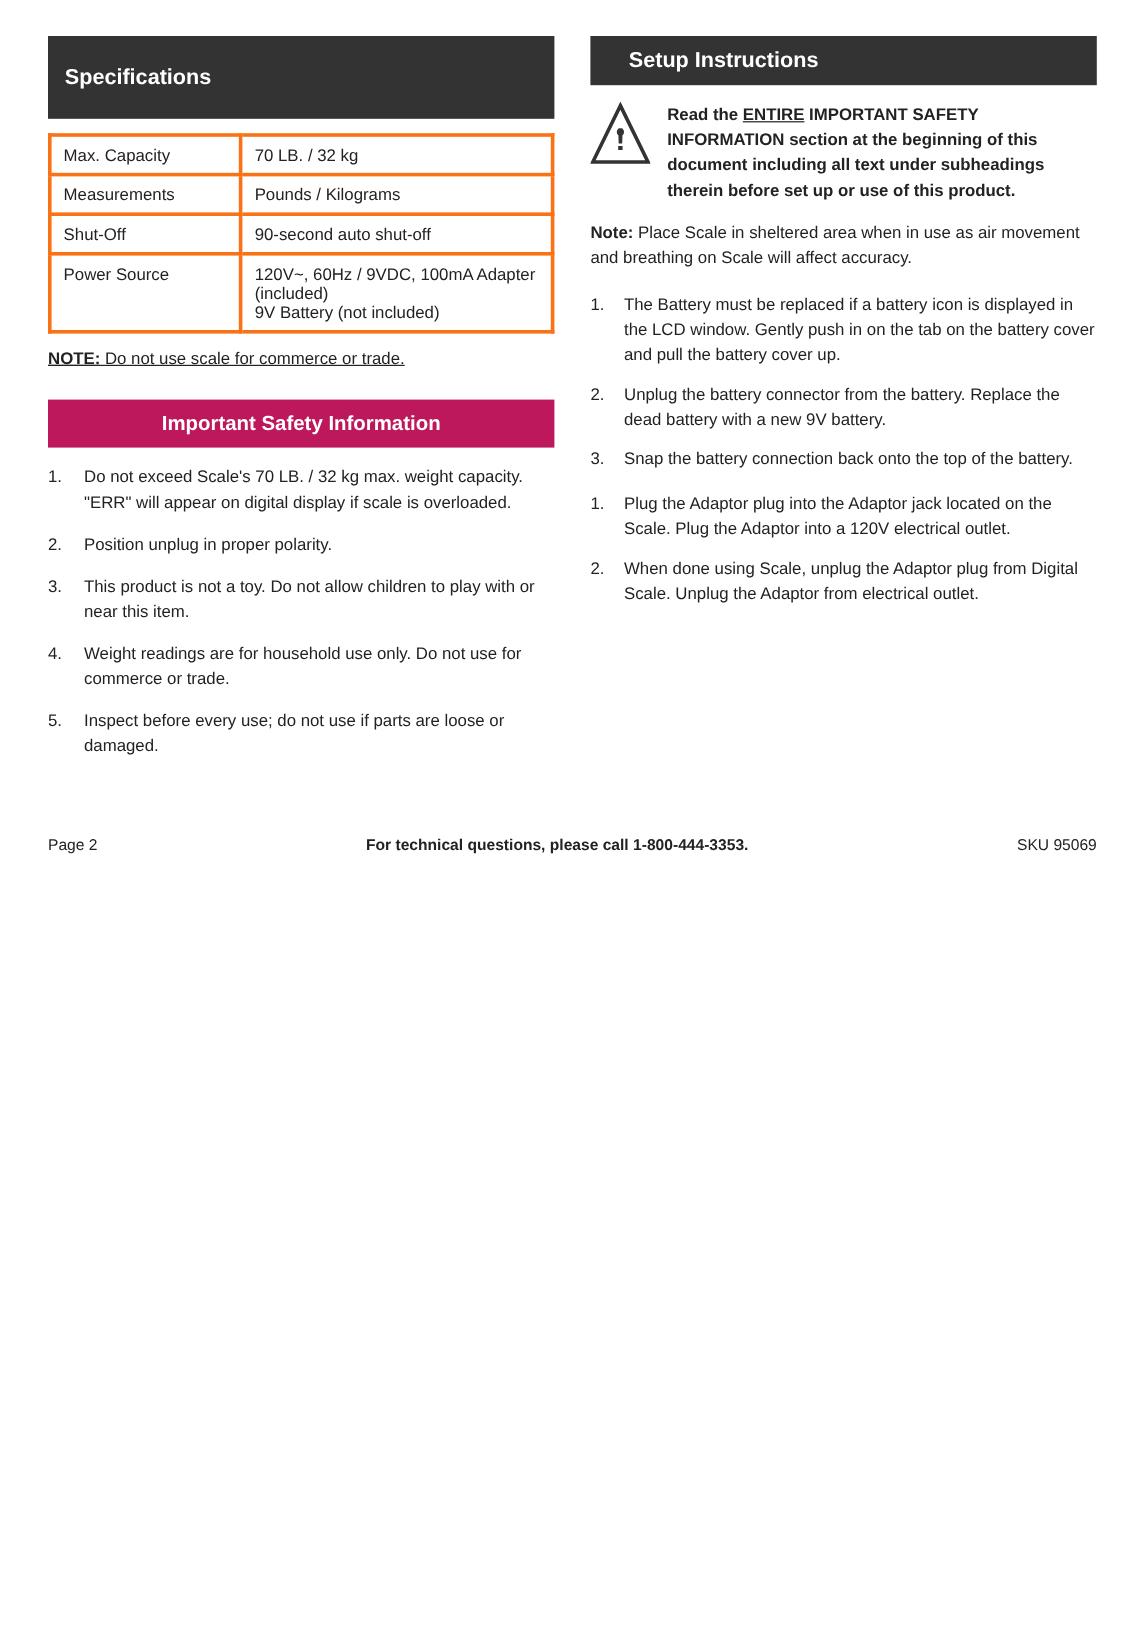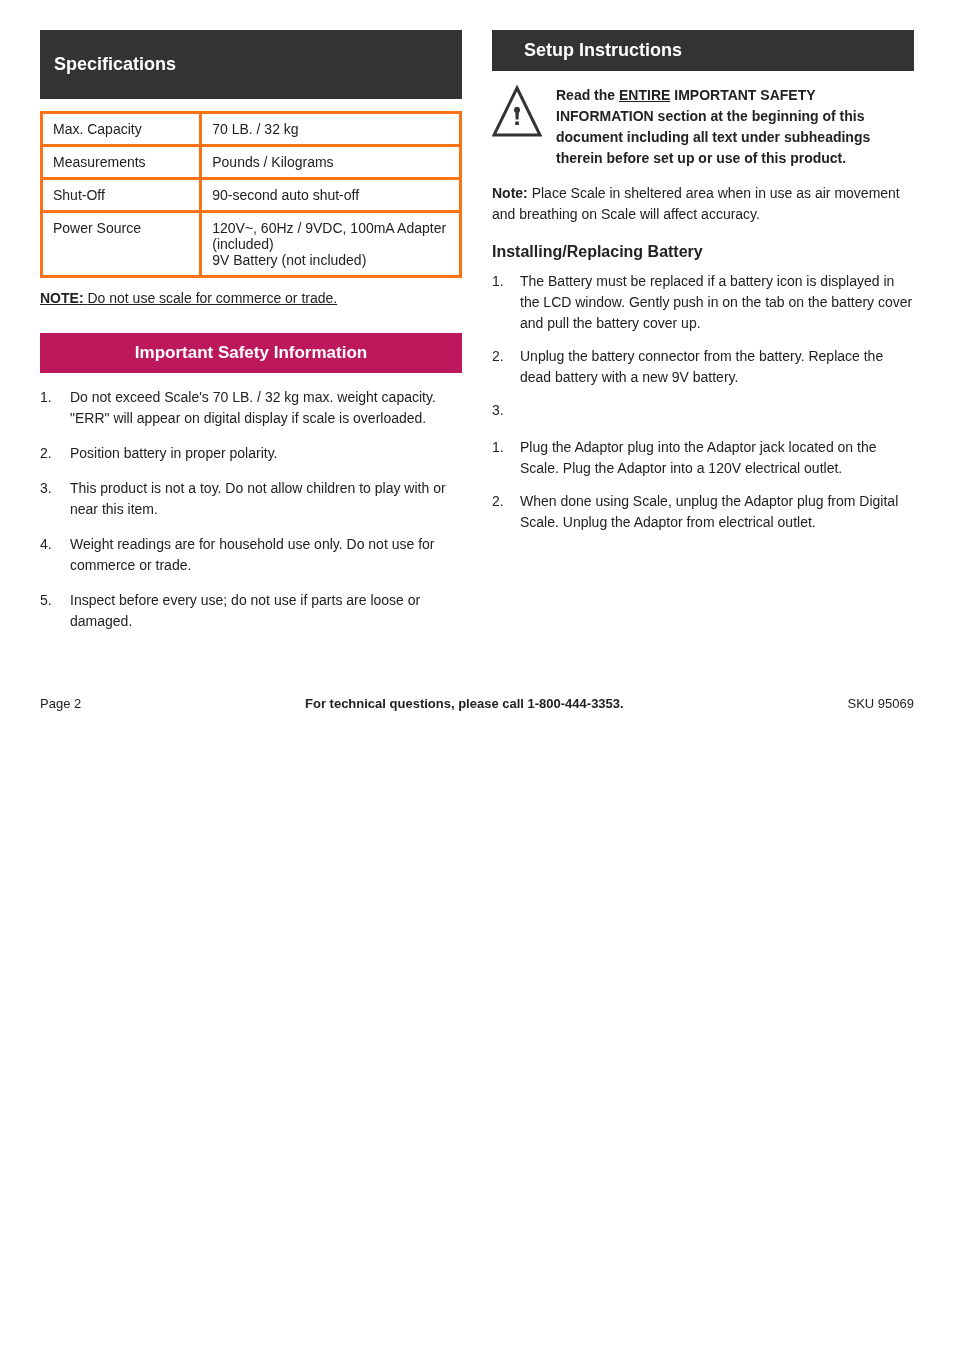--- a/index.html
+++ b/index.html
@@ -237,21 +237,21 @@
 
     <div>
       <div class="safety-header">Important Safety Information</div>
       <ol class="safety-list" id="safety-list">
           <li>
             <span class="num">1.</span>
             <span>Do not exceed Scale's 70 LB. / 32 kg max. weight capacity. "ERR" will appear on digital display if scale is overloaded.</span>
           </li>
           <li>
             <span class="num">2.</span>
-            <span>Position battery in proper polarity.</span>
+            <span>Position unplug in proper polarity.</span>
           </li>
           <li>
             <span class="num">3.</span>
             <span>This product is not a toy. Do not allow children to play with or near this item.</span>
           </li>
           <li>
             <span class="num">4.</span>
             <span>Weight readings are for household use only.  Do not use for commerce or trade.</span>
           </li>
           <li>
@@ -278,32 +278,32 @@
           <span>Read the </span><span class="underline">ENTIRE</span><span> IMPORTANT SAFETY INFORMATION section at the beginning of this document including all text under subheadings therein before set up or use of this product.</span>
         </p>
       </div>
 
       <p class="setup-note">
         <strong>Note:</strong>
         <span> Place Scale in sheltered area when in use as air movement and breathing on Scale will affect accuracy.</span>
       </p>
 
       <div>
-        <h3 class="subsection-title">Installing/Replacing Battery</h3>
         <ol class="numbered-list" id="battery-list">
             <li>
               <span class="num">1.</span>
               <span>The Battery must be replaced if a battery icon is displayed in the LCD window. Gently push in on the tab on the battery cover and pull the battery cover up.</span>
             </li>
             <li>
               <span class="num">2.</span>
               <span>Unplug the battery connector from the battery.  Replace the dead battery with a new 9V battery.</span>
             </li>
             <li>
               <span class="num">3.</span>
+              <span>Snap the battery connection back onto the top of the battery.</span>
             </li>
           </ol>
       </div>
 
       <div>
         <ol class="numbered-list" id="adaptor-list">
             <li>
               <span class="num">1.</span>
               <span>Plug the Adaptor plug into the Adaptor jack located on the Scale. Plug the Adaptor into a 120V electrical outlet.</span>
             </li>

